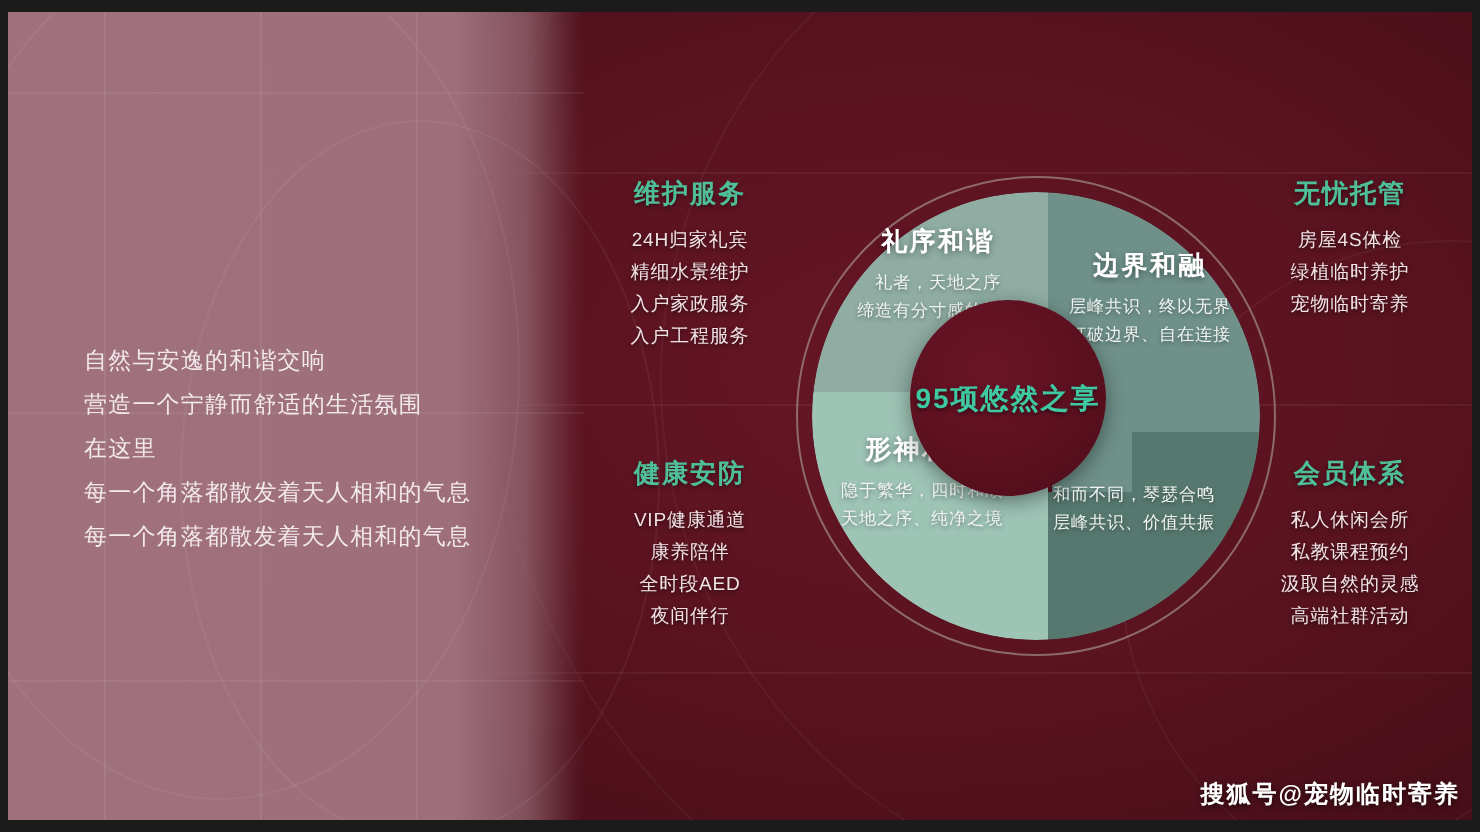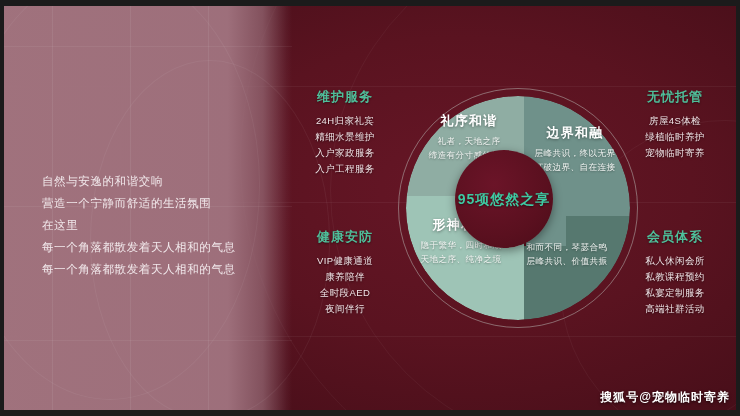--- a/index.html
+++ b/index.html
@@ -233,21 +233,21 @@
       <li>绿植临时养护</li>
       <li>宠物临时寄养</li>
     </ul>
   </div>
 
   <div class="svc c-br">
     <div class="svc-title">会员体系</div>
     <ul>
       <li>私人休闲会所</li>
       <li>私教课程预约</li>
-      <li>私宴定制服务</li>
+      <li>汲取自然的灵感</li>
       <li>高端社群活动</li>
     </ul>
   </div>
 
   <div class="diagram">
     <div class="ring"></div>
 
     <div class="disc">
       <svg viewBox="0 0 224 224" preserveAspectRatio="none">
         <defs>

